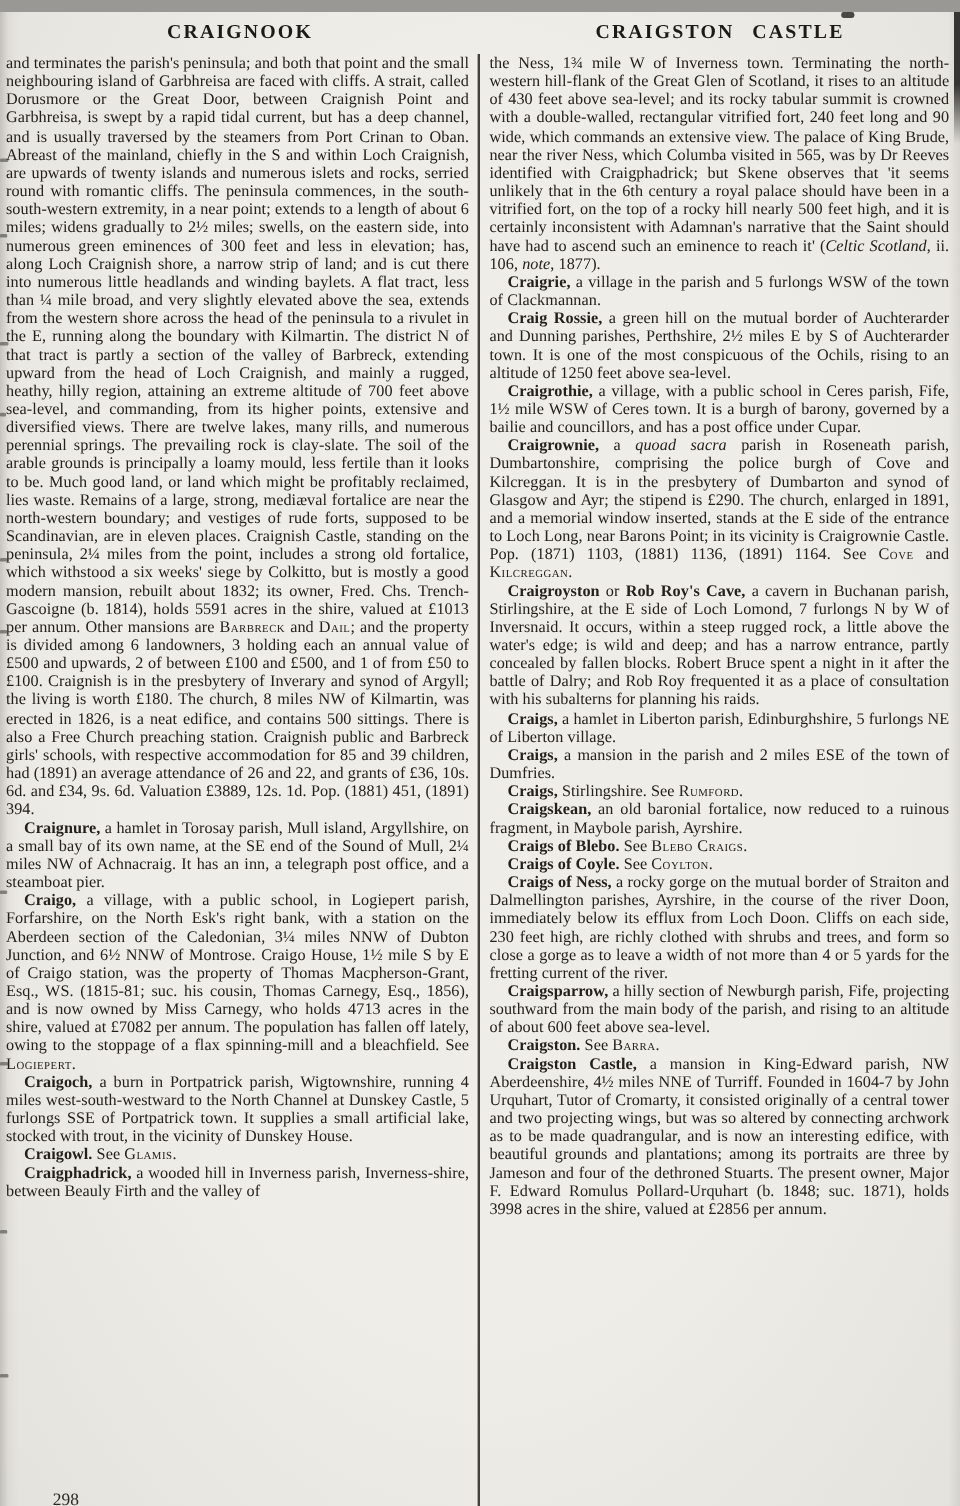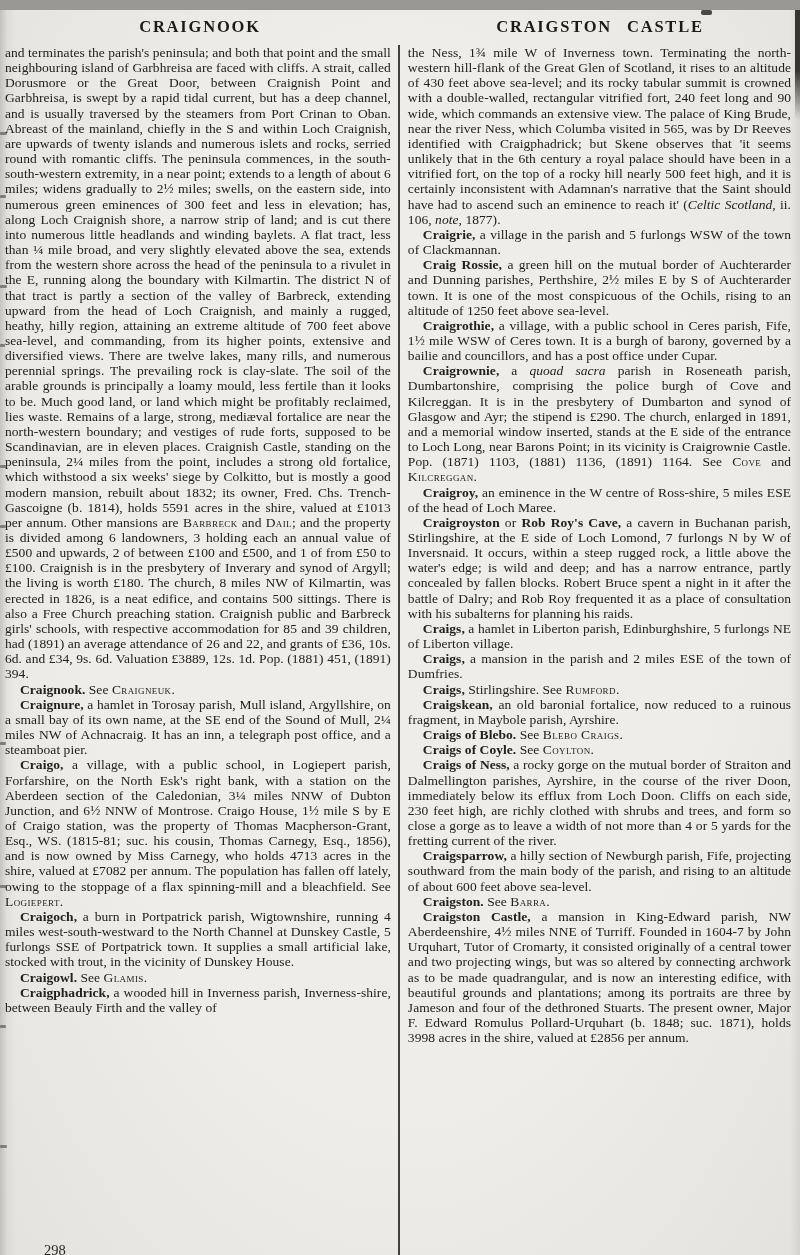--- a/index.html
+++ b/index.html
@@ -42,34 +42,32 @@
 <div class="page">
 
   <div class="running-heads">
     <div class="head">CRAIGNOOK</div>
     <div class="head">CRAIGSTON CASTLE</div>
   </div>
 
   <div class="columns">
     <div class="col left" id="col-left">
         <p class="entry cont"><span>and terminates the parish's peninsula; and both that point and the small neighbouring island of Garbhreisa are faced with cliffs. A strait, called Dorusmore or the Great Door, between Craignish Point and Garbhreisa, is swept by a rapid tidal current, but has a deep channel, and is usually traversed by the steamers from Port Crinan to Oban. Abreast of the mainland, chiefly in the S and within Loch Craignish, are upwards of twenty islands and numerous islets and rocks, serried round with romantic cliffs. The peninsula commences, in the south-south-western extremity, in a near point; extends to a length of about 6 miles; widens gradually to 2½ miles; swells, on the eastern side, into numerous green eminences of 300 feet and less in elevation; has, along Loch Craignish shore, a narrow strip of land; and is cut there into numerous little headlands and winding baylets. A flat tract, less than ¼ mile broad, and very slightly elevated above the sea, extends from the western shore across the head of the peninsula to a rivulet in the E, running along the boundary with Kilmartin. The district N of that tract is partly a section of the valley of Barbreck, extending upward from the head of Loch Craignish, and mainly a rugged, heathy, hilly region, attaining an extreme altitude of 700 feet above sea-level, and commanding, from its higher points, extensive and diversified views. There are twelve lakes, many rills, and numerous perennial springs. The prevailing rock is clay-slate. The soil of the arable grounds is principally a loamy mould, less fertile than it looks to be. Much good land, or land which might be profitably reclaimed, lies waste. Remains of a large, strong, mediæval fortalice are near the north-western boundary; and vestiges of rude forts, supposed to be Scandinavian, are in eleven places. Craignish Castle, standing on the peninsula, 2¼ miles from the point, includes a strong old fortalice, which withstood a six weeks' siege by Colkitto, but is mostly a good modern mansion, rebuilt about 1832; its owner, Fred. Chs. Trench-Gascoigne (b. 1814), holds 5591 acres in the shire, valued at £1013 per annum. Other mansions are </span><span class="sc">Barbreck</span><span> and </span><span class="sc">Dail</span><span>; and the property is divided among 6 landowners, 3 holding each an annual value of £500 and upwards, 2 of between £100 and £500, and 1 of from £50 to £100. Craignish is in the presbytery of Inverary and synod of Argyll; the living is worth £180. The church, 8 miles NW of Kilmartin, was erected in 1826, is a neat edifice, and contains 500 sittings. There is also a Free Church preaching station. Craignish public and Barbreck girls' schools, with respective accommodation for 85 and 39 children, had (1891) an average attendance of 26 and 22, and grants of £36, 10s. 6d. and £34, 9s. 6d. Valuation £3889, 12s. 1d. Pop. (1881) 451, (1891) 394.</span></p>
-        <p class="entry"><span class="b">Craignook.</span><span> See </span><span class="sc">Craigneuk</span><span>.</span></p>
         <p class="entry"><span class="b">Craignure,</span><span> a hamlet in Torosay parish, Mull island, Argyllshire, on a small bay of its own name, at the SE end of the Sound of Mull, 2¼ miles NW of Achnacraig. It has an inn, a telegraph post office, and a steamboat pier.</span></p>
         <p class="entry"><span class="b">Craigo,</span><span> a village, with a public school, in Logiepert parish, Forfarshire, on the North Esk's right bank, with a station on the Aberdeen section of the Caledonian, 3¼ miles NNW of Dubton Junction, and 6½ NNW of Montrose. Craigo House, 1½ mile S by E of Craigo station, was the property of Thomas Macpherson-Grant, Esq., WS. (1815-81; suc. his cousin, Thomas Carnegy, Esq., 1856), and is now owned by Miss Carnegy, who holds 4713 acres in the shire, valued at £7082 per annum. The population has fallen off lately, owing to the stoppage of a flax spinning-mill and a bleachfield. See </span><span class="sc">Logiepert</span><span>.</span></p>
         <p class="entry"><span class="b">Craigoch,</span><span> a burn in Portpatrick parish, Wigtownshire, running 4 miles west-south-westward to the North Channel at Dunskey Castle, 5 furlongs SSE of Portpatrick town. It supplies a small artificial lake, stocked with trout, in the vicinity of Dunskey House.</span></p>
         <p class="entry"><span class="b">Craigowl.</span><span> See </span><span class="sc">Glamis</span><span>.</span></p>
         <p class="entry"><span class="b">Craigphadrick,</span><span> a wooded hill in Inverness parish, Inverness-shire, between Beauly Firth and the valley of</span></p>
       </div>
     <div class="col right" id="col-right">
         <p class="entry cont"><span>the Ness, 1¾ mile W of Inverness town. Terminating the north-western hill-flank of the Great Glen of Scotland, it rises to an altitude of 430 feet above sea-level; and its rocky tabular summit is crowned with a double-walled, rectangular vitrified fort, 240 feet long and 90 wide, which commands an extensive view. The palace of King Brude, near the river Ness, which Columba visited in 565, was by Dr Reeves identified with Craigphadrick; but Skene observes that 'it seems unlikely that in the 6th century a royal palace should have been in a vitrified fort, on the top of a rocky hill nearly 500 feet high, and it is certainly inconsistent with Adamnan's narrative that the Saint should have had to ascend such an eminence to reach it' (</span><span class="i">Celtic Scotland</span><span>, ii. 106, </span><span class="i">note</span><span>, 1877).</span></p>
         <p class="entry"><span class="b">Craigrie,</span><span> a village in the parish and 5 furlongs WSW of the town of Clackmannan.</span></p>
         <p class="entry"><span class="b">Craig Rossie,</span><span> a green hill on the mutual border of Auchterarder and Dunning parishes, Perthshire, 2½ miles E by S of Auchterarder town. It is one of the most conspicuous of the Ochils, rising to an altitude of 1250 feet above sea-level.</span></p>
         <p class="entry"><span class="b">Craigrothie,</span><span> a village, with a public school in Ceres parish, Fife, 1½ mile WSW of Ceres town. It is a burgh of barony, governed by a bailie and councillors, and has a post office under Cupar.</span></p>
         <p class="entry"><span class="b">Craigrownie,</span><span> a </span><span class="i">quoad sacra</span><span> parish in Roseneath parish, Dumbartonshire, comprising the police burgh of Cove and Kilcreggan. It is in the presbytery of Dumbarton and synod of Glasgow and Ayr; the stipend is £290. The church, enlarged in 1891, and a memorial window inserted, stands at the E side of the entrance to Loch Long, near Barons Point; in its vicinity is Craigrownie Castle. Pop. (1871) 1103, (1881) 1136, (1891) 1164. See </span><span class="sc">Cove</span><span> and </span><span class="sc">Kilcreggan</span><span>.</span></p>
-        <p class="entry"><span class="b">Craigroy,</span><span> an eminence in the W centre of Ross-shire, 5 miles ESE of the head of Loch Maree.</span></p>
         <p class="entry"><span class="b">Craigroyston</span><span> or </span><span class="b">Rob Roy's Cave,</span><span> a cavern in Buchanan parish, Stirlingshire, at the E side of Loch Lomond, 7 furlongs N by W of Inversnaid. It occurs, within a steep rugged rock, a little above the water's edge; is wild and deep; and has a narrow entrance, partly concealed by fallen blocks. Robert Bruce spent a night in it after the battle of Dalry; and Rob Roy frequented it as a place of consultation with his subalterns for planning his raids.</span></p>
         <p class="entry"><span class="b">Craigs,</span><span> a hamlet in Liberton parish, Edinburghshire, 5 furlongs NE of Liberton village.</span></p>
         <p class="entry"><span class="b">Craigs,</span><span> a mansion in the parish and 2 miles ESE of the town of Dumfries.</span></p>
         <p class="entry"><span class="b">Craigs,</span><span> Stirlingshire. See </span><span class="sc">Rumford</span><span>.</span></p>
         <p class="entry"><span class="b">Craigskean,</span><span> an old baronial fortalice, now reduced to a ruinous fragment, in Maybole parish, Ayrshire.</span></p>
         <p class="entry"><span class="b">Craigs of Blebo.</span><span> See </span><span class="sc">Blebo Craigs</span><span>.</span></p>
         <p class="entry"><span class="b">Craigs of Coyle.</span><span> See </span><span class="sc">Coylton</span><span>.</span></p>
         <p class="entry"><span class="b">Craigs of Ness,</span><span> a rocky gorge on the mutual border of Straiton and Dalmellington parishes, Ayrshire, in the course of the river Doon, immediately below its efflux from Loch Doon. Cliffs on each side, 230 feet high, are richly clothed with shrubs and trees, and form so close a gorge as to leave a width of not more than 4 or 5 yards for the fretting current of the river.</span></p>
         <p class="entry"><span class="b">Craigsparrow,</span><span> a hilly section of Newburgh parish, Fife, projecting southward from the main body of the parish, and rising to an altitude of about 600 feet above sea-level.</span></p>
         <p class="entry"><span class="b">Craigston.</span><span> See </span><span class="sc">Barra</span><span>.</span></p>

